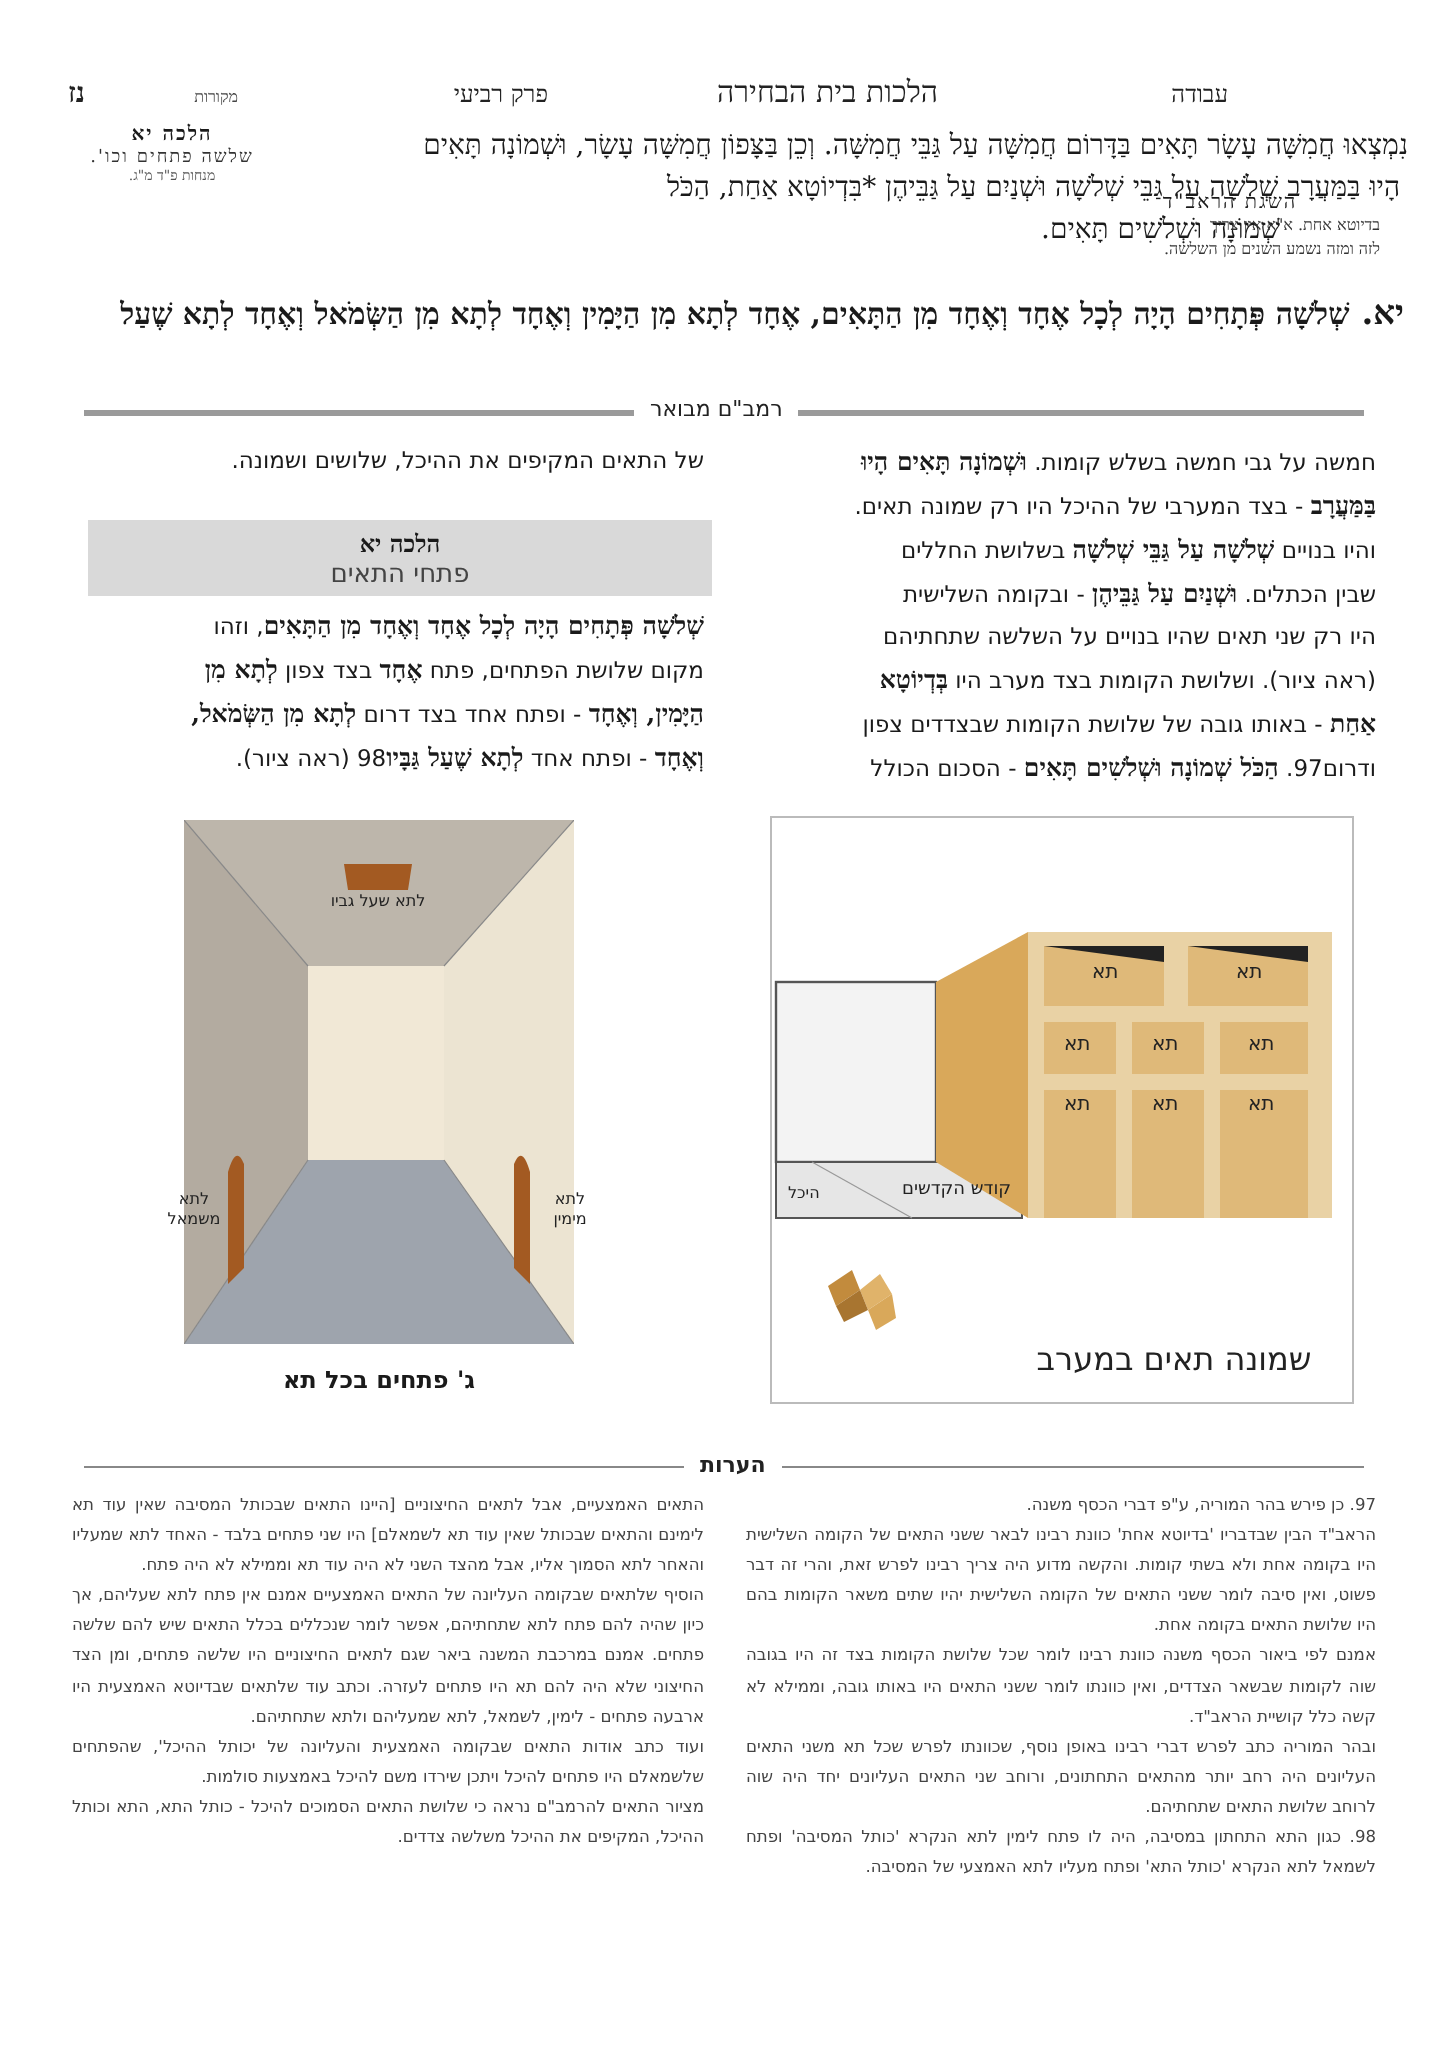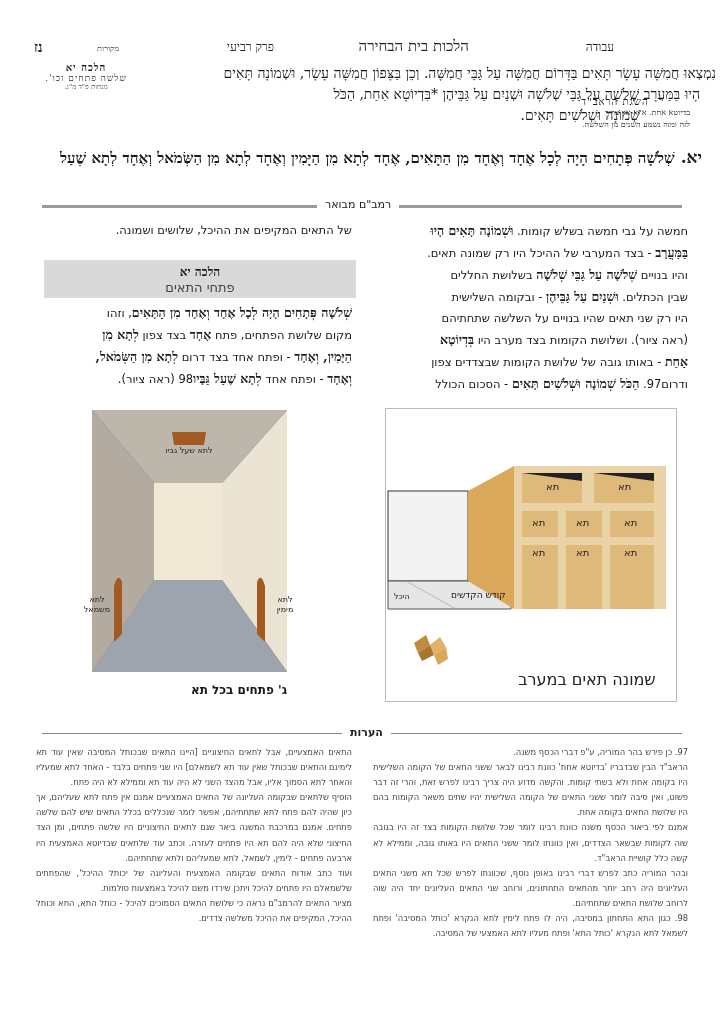--- a/index.html
+++ b/index.html
@@ -50,21 +50,21 @@
 </style>
 </head>
 <body>
 
 <div class="abs hdr" style="right:110px;">עבודה</div>
 <div class="abs hdr title" style="right:255px;">הלכות בית הבחירה</div>
 <div class="abs hdr" style="right:450px;">פרק רביעי</div>
 <div class="abs hdr small" style="right:605px;">מקורות</div>
 <div class="abs hdr page" style="left:34px;">נז</div>
 
-<div class="abs maintext" style="right:8px; top:63px; width:565px;">
+<div class="abs maintext" style="right:20px; top:63px; width:565px;">
   <span class="ln">נִמְצְאוּ חֲמִשָּׁה עָשָׂר תָּאִים בַּדָּרוֹם חֲמִשָּׁה עַל גַּבֵּי חֲמִשָּׁה. וְכֵן בַּצָּפוֹן חֲמִשָּׁה עָשָׂר, וּשְׁמוֹנָה תָּאִים</span>
 </div>
 <div class="abs maintext" style="right:24px; top:84px; width:440px;">
   <span class="ln">הָיוּ בַּמַּעֲרָב שְׁלֹשָׁה עַל גַּבֵּי שְׁלֹשָׁה וּשְׁנַיִם עַל גַּבֵּיהֶן *בִּדְיוֹטָא אַחַת, הַכֹּל</span>
 </div>
 <div class="abs maintext" style="right:24px; top:105px; width:410px; text-align:right;">
   <span class="ln" style="padding-right:60px;">שְׁמוֹנָה וּשְׁלֹשִׁים תָּאִים.</span>
 </div>
 
 <div class="abs" style="right:578px; top:0; width:0;"></div>
@@ -142,21 +142,21 @@
   <div class="abs fig-label" style="left:62px; top:36px; width:70px;">לתא שעל גביו</div>
 </div>
 <div class="abs fig-label" style="left:80px; top:595px; width:34px;">
   <div>לתא</div>
   <div>משמאל</div>
 </div>
 <div class="abs fig-label" style="left:268px; top:595px; width:34px;">
   <div>לתא</div>
   <div>מימין</div>
 </div>
-<div class="abs fig-caption" style="left:92px; top:683px; width:195px;text-align:right;">ג' פתחים בכל תא</div>
+<div class="abs fig-caption" style="left:92px; top:683px; width:195px;">ג' פתחים בכל תא</div>
 
 <div class="abs" style="left:385px; top:408px; width:290px; height:292px; border:1px solid #bbb;">
   <svg width="290" height="292" viewBox="0 0 290 292">
     <rect x="2" y="82" width="80" height="90" fill="#f3f3f3" stroke="#555" stroke-width="1.2"></rect>
     <polygon points="2,172 125,172 125,200 2,200" fill="#e6e6e6" stroke="#555" stroke-width="1"></polygon>
     <line x1="20" y1="172" x2="70" y2="200" stroke="#999" stroke-width="0.6"></line>
     <polygon points="82,82 128,57 128,200 82,172" fill="#d9a85a"></polygon>
     <rect x="128" y="57" width="152" height="143" fill="#e9d2a5"></rect>
     <rect x="136" y="64" width="60" height="30" fill="#dfb979"></rect>
     <rect x="208" y="64" width="60" height="30" fill="#dfb979"></rect>

